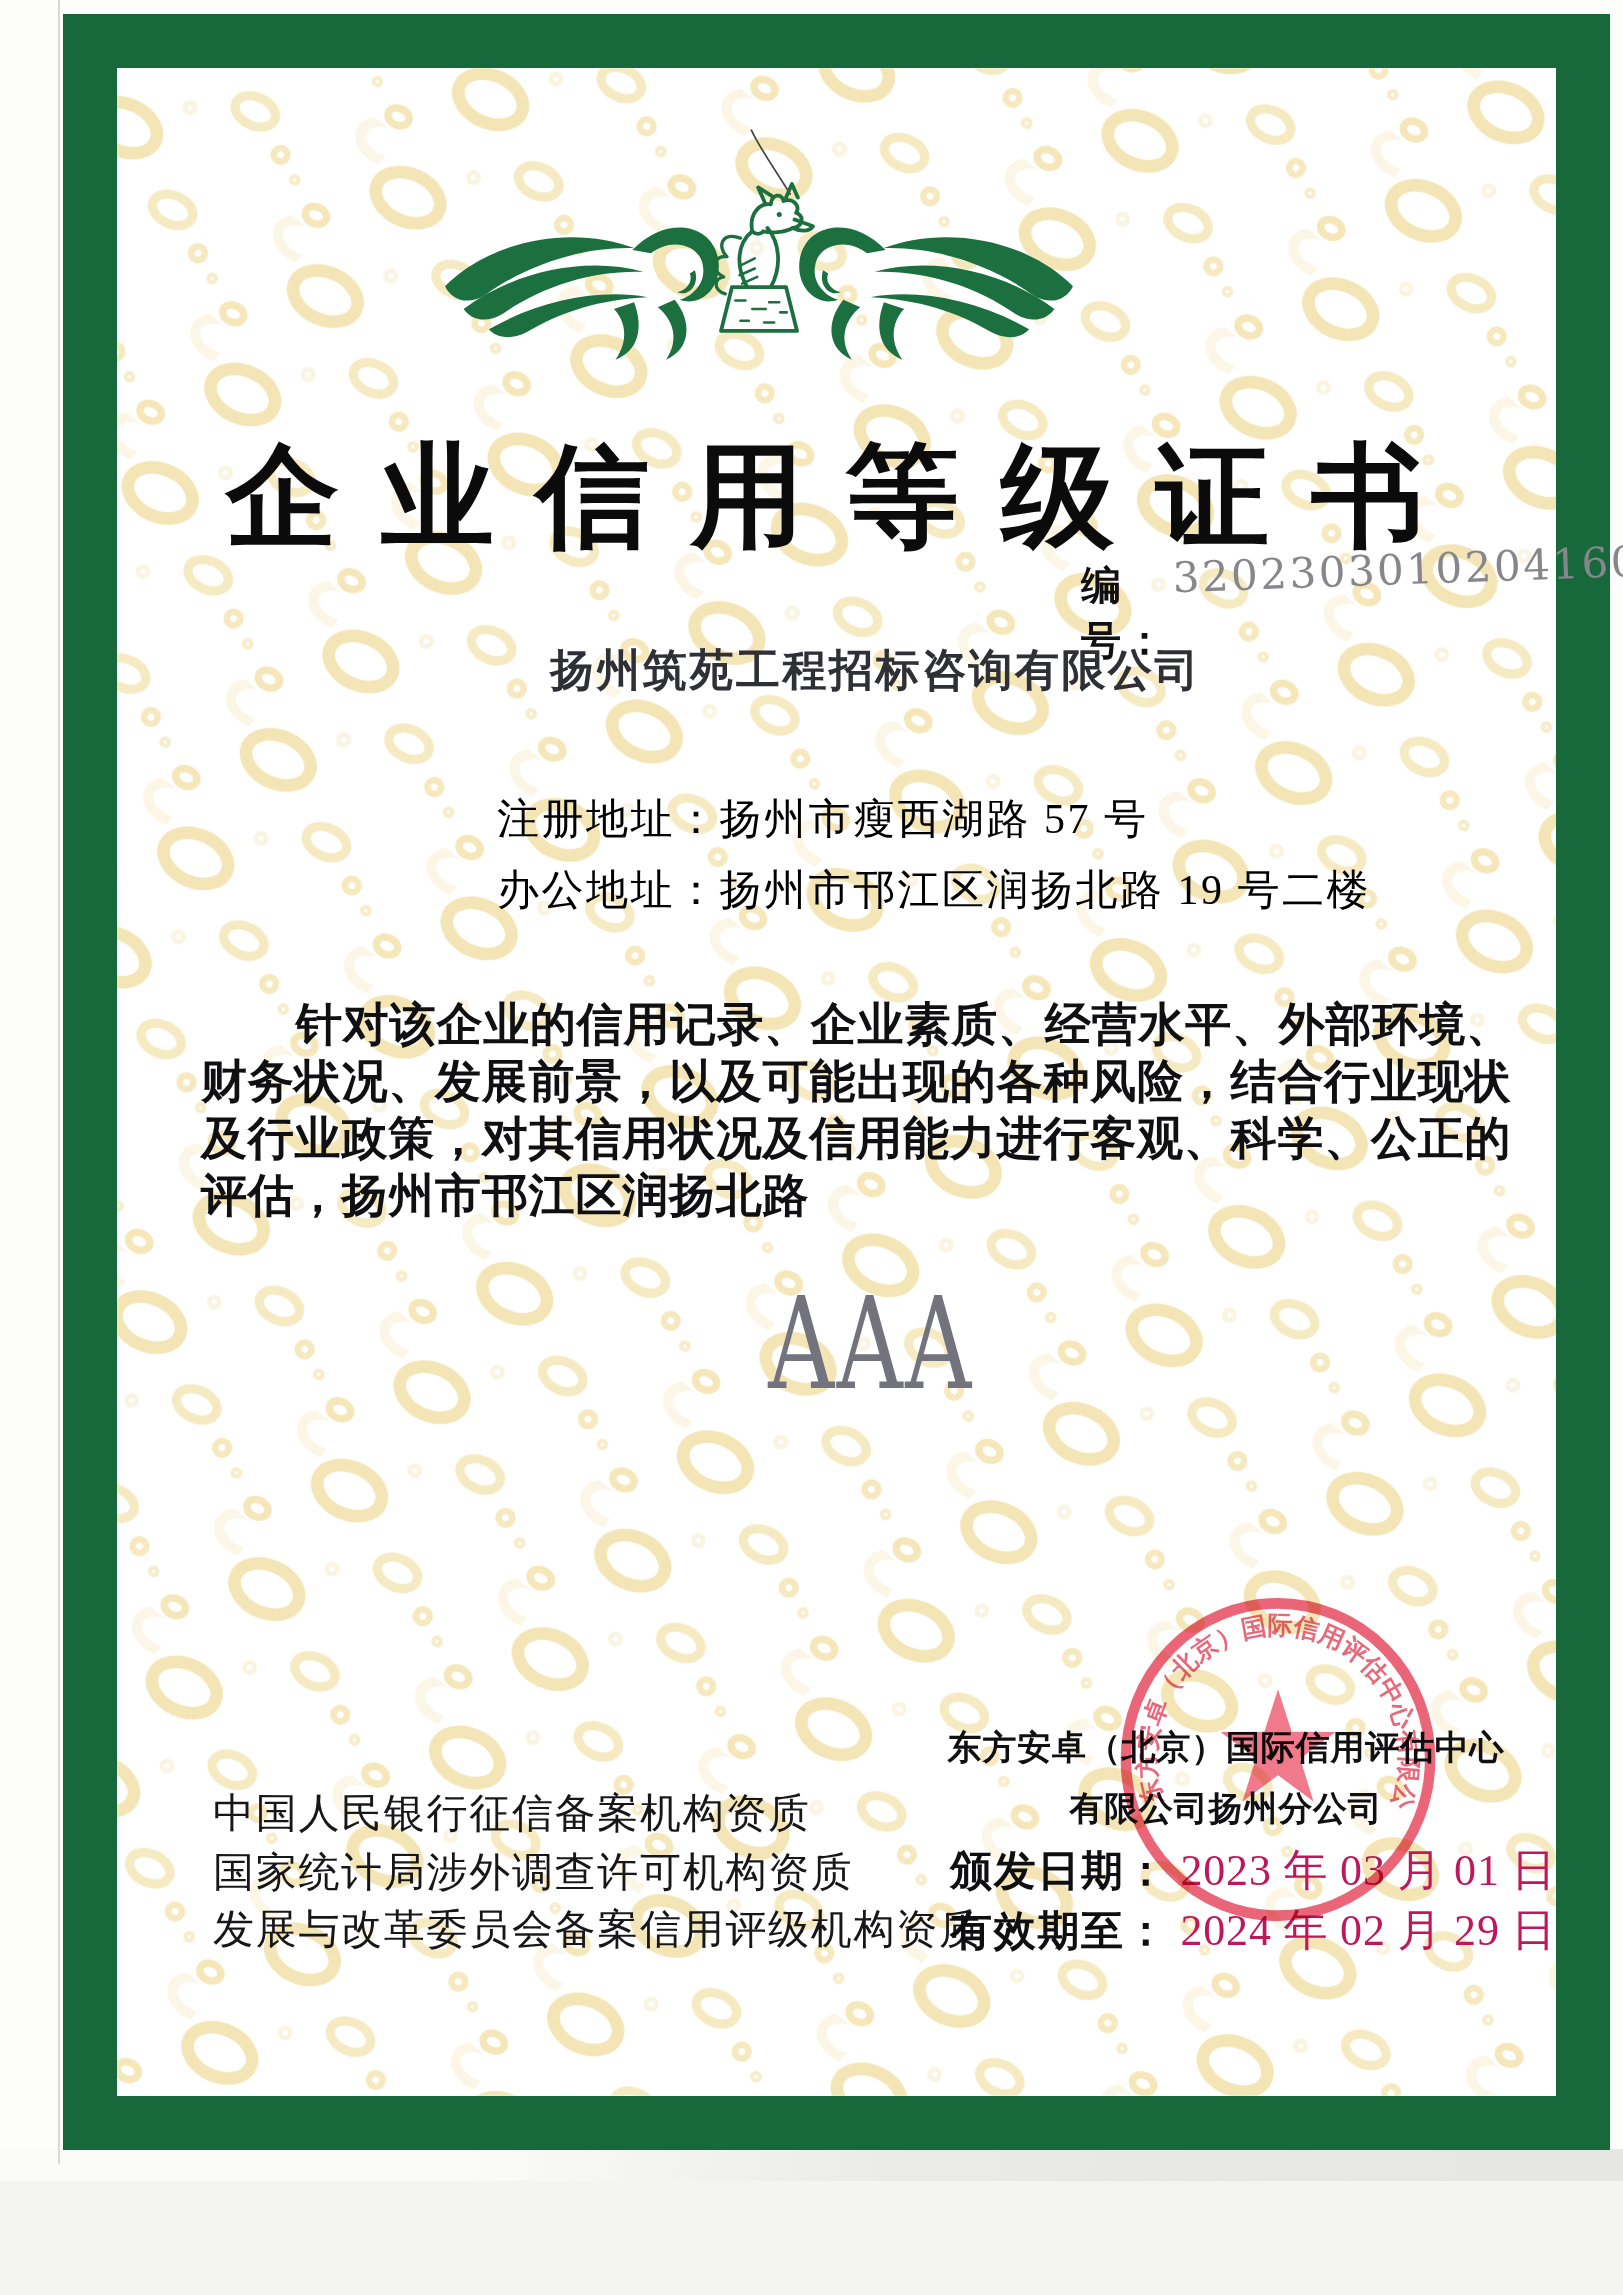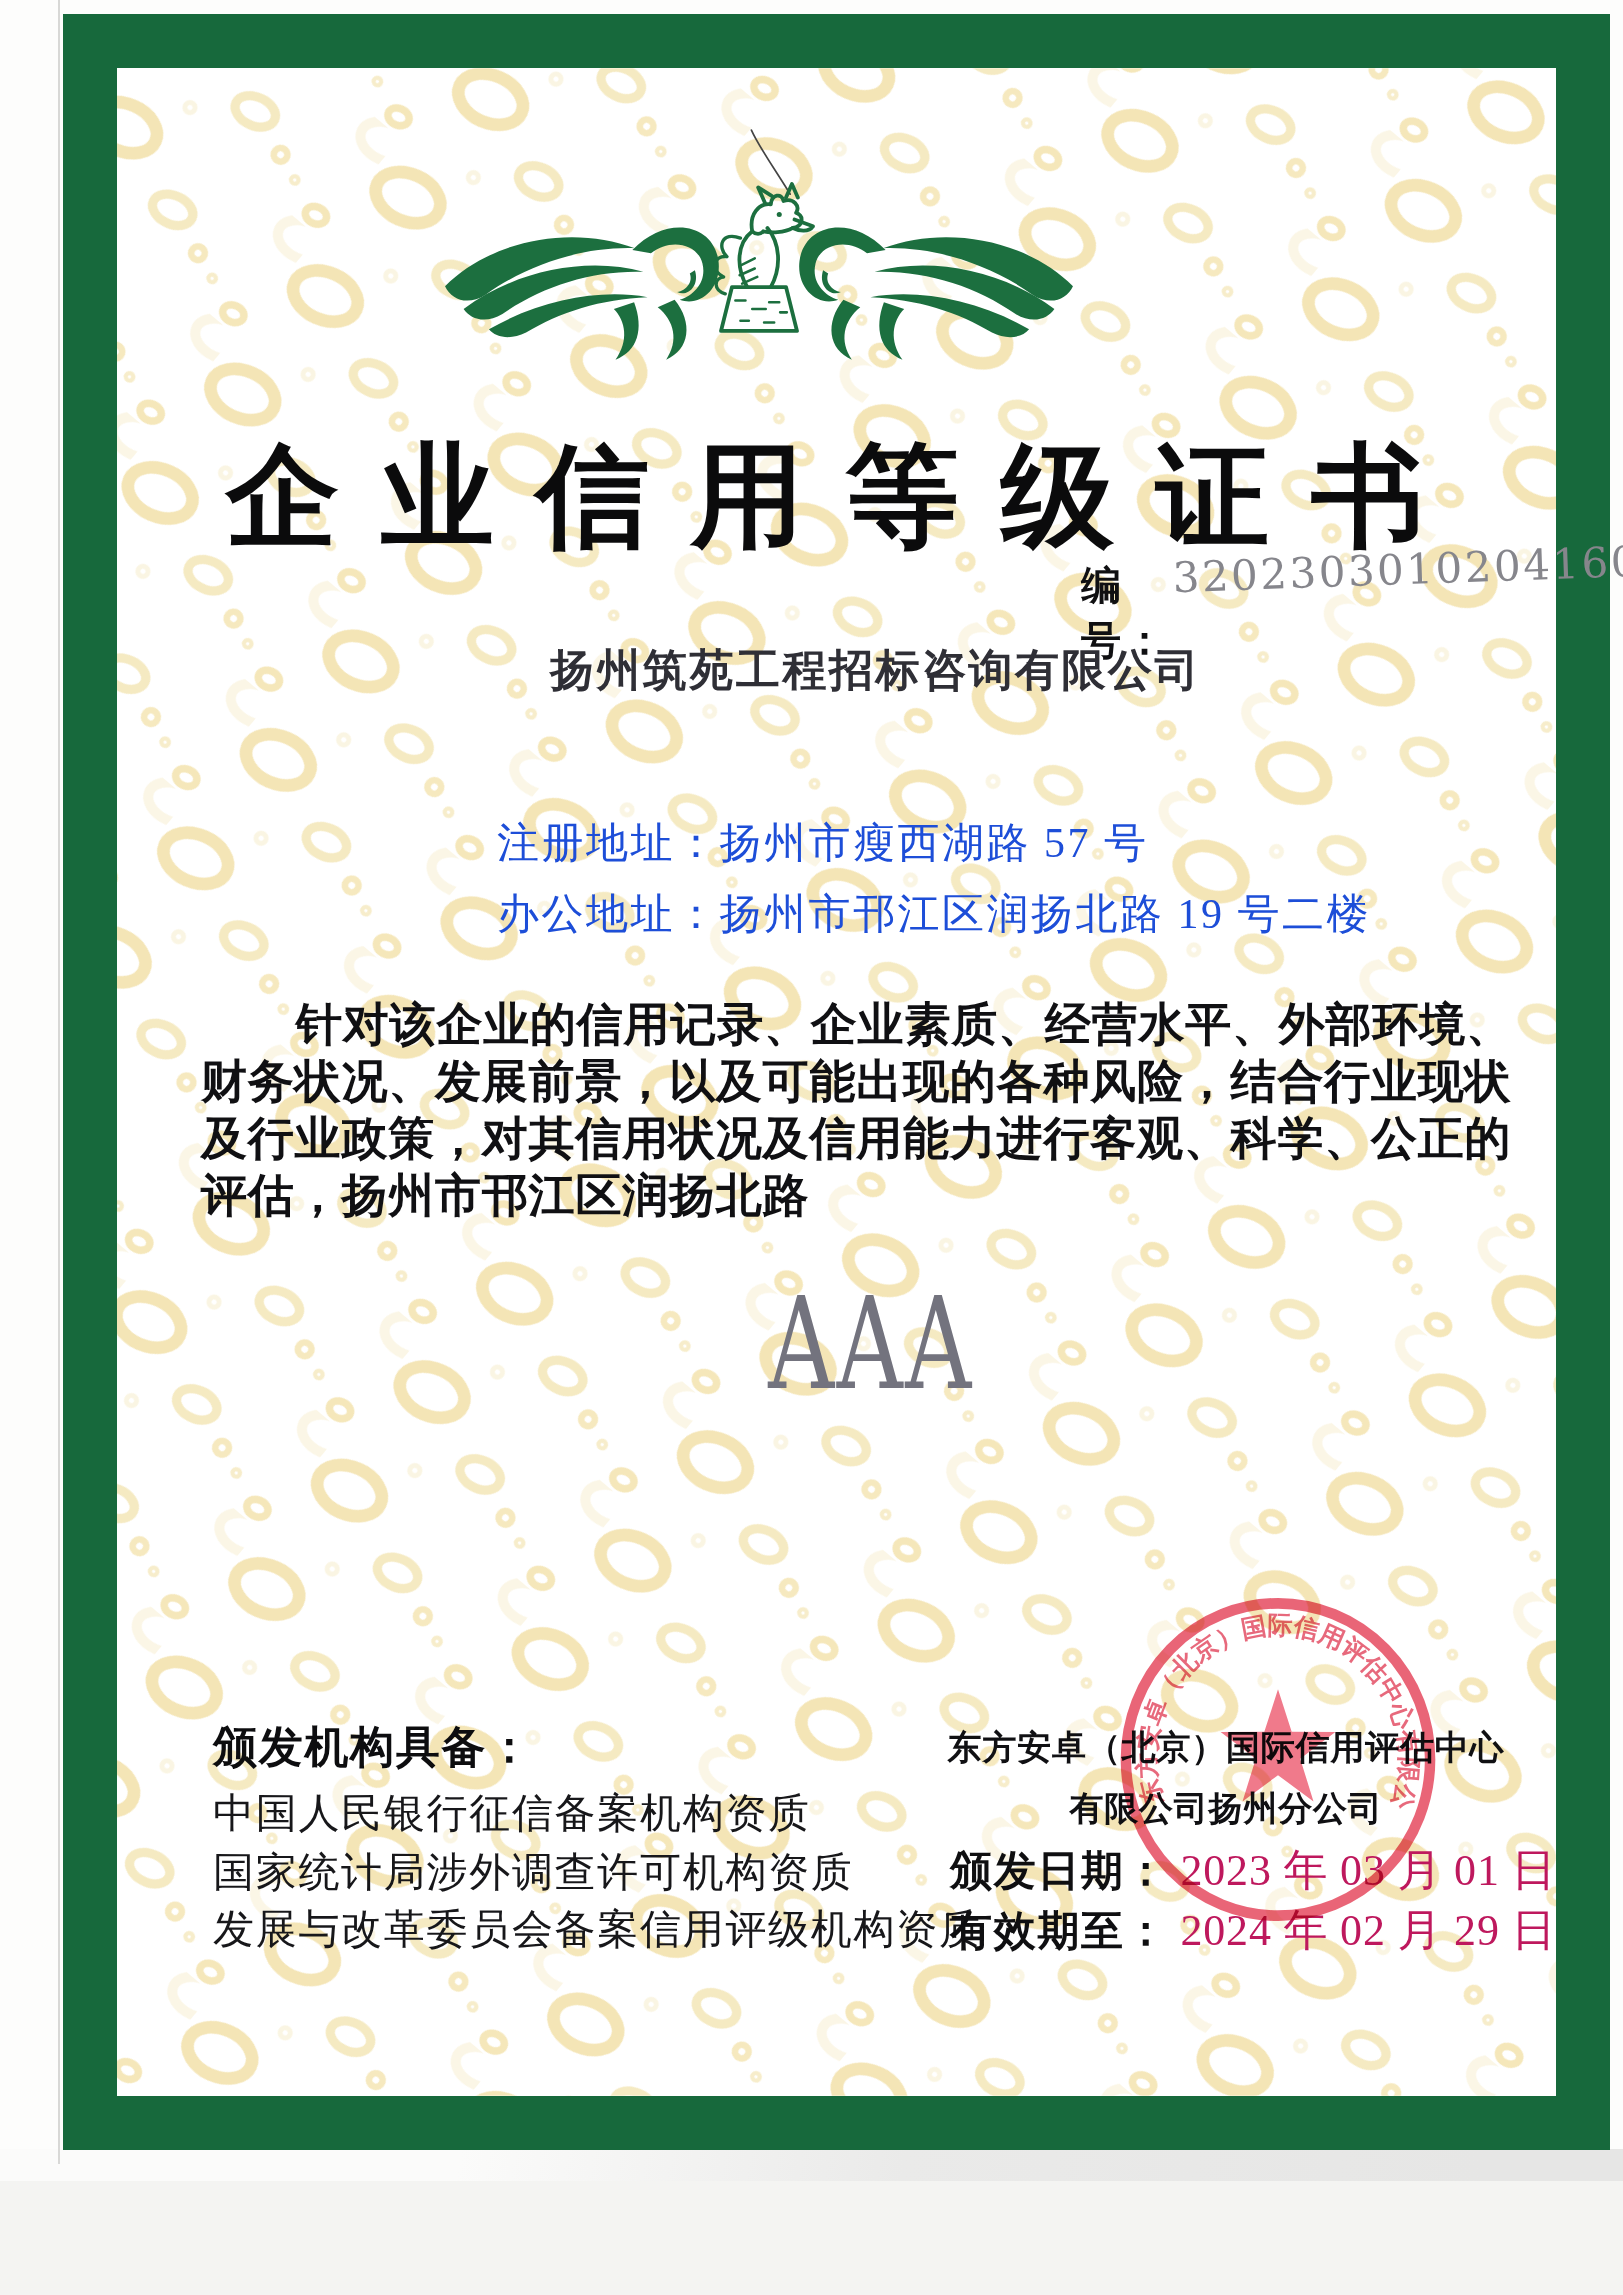--- a/index.html
+++ b/index.html
@@ -20,21 +20,21 @@
          font-size:113px;font-weight:bold;letter-spacing:42px;color:#0b0b0c;white-space:nowrap;}
   
   .serial{position:absolute;left:1053px;top:558px;display:flex;align-items:flex-start;}
   .serial-label{font-size:40px;font-weight:bold;color:#101012;letter-spacing:3.4px;margin-left:28px;}
   .serial-number{font-size:42px;color:#86868c;letter-spacing:2.5px;margin-left:5px;
                  transform:rotate(-2deg) translateY(-13.5px);font-family:"DejaVu Serif",serif;}
   
   .company{position:absolute;left:127px;top:641px;width:1497px;text-align:center;
            font-size:44px;font-weight:bold;letter-spacing:2.5px;color:#2f2f36;white-space:nowrap;}
   
-  .addr{position:absolute;left:497px;font-size:42px;color:#1d4ed8;letter-spacing:2.5px;white-space:nowrap;margin-top:24px;}
+  .addr{position:absolute;left:497px;font-size:42px;color:#000000;letter-spacing:2.5px;white-space:nowrap;}
   .addr1{top:791px;} .addr2{top:862px;}
   
   .para{position:absolute;left:201px;top:996px;width:1268px;}
   .para-line{font-size:46px;line-height:57px;letter-spacing:0.8px;color:#101013;
              font-weight:600;white-space:nowrap;}
   .para-line.indent{padding-left:95px;}
   
   .rating{position:absolute;left:702px;top:1270px;width:338px;text-align:center;
           font-size:127px;color:#73737e;letter-spacing:3.4px;font-family:"DejaVu Serif",serif;
           transform:scaleX(.72);transform-origin:50% 50%;white-space:nowrap;}
@@ -132,21 +132,20 @@
 
   <div class="para">
     <div class="para-line indent">针对该企业的信用记录、企业素质、经营水平、外部环境、</div>
     <div class="para-line">财务状况、发展前景，以及可能出现的各种风险，结合行业现状</div>
     <div class="para-line">及行业政策，对其信用状况及信用能力进行客观、科学、公正的</div>
     <div class="para-line">评估，扬州市邗江区润扬北路</div>
   </div>
 
   <div class="rating">AAA</div>
 
-  <div class="qual-head sans">颁发机构具备：</div>
   <div class="qual qual0 sans">中国人民银行征信备案机构资质</div>
   <div class="qual qual1 sans">国家统计局涉外调查许可机构资质</div>
   <div class="qual qual2 sans">发展与改革委员会备案信用评级机构资质</div>
 
   <div class="org org1 sans">东方安卓（北京）国际信用评估中心</div>
   <div class="org org2 sans">有限公司扬州分公司</div>
 
   <div class="daterow date1">
     <span class="date-label sans">颁发日期：</span>
     <span class="date-value">2023 年 03 月 01 日</span>

